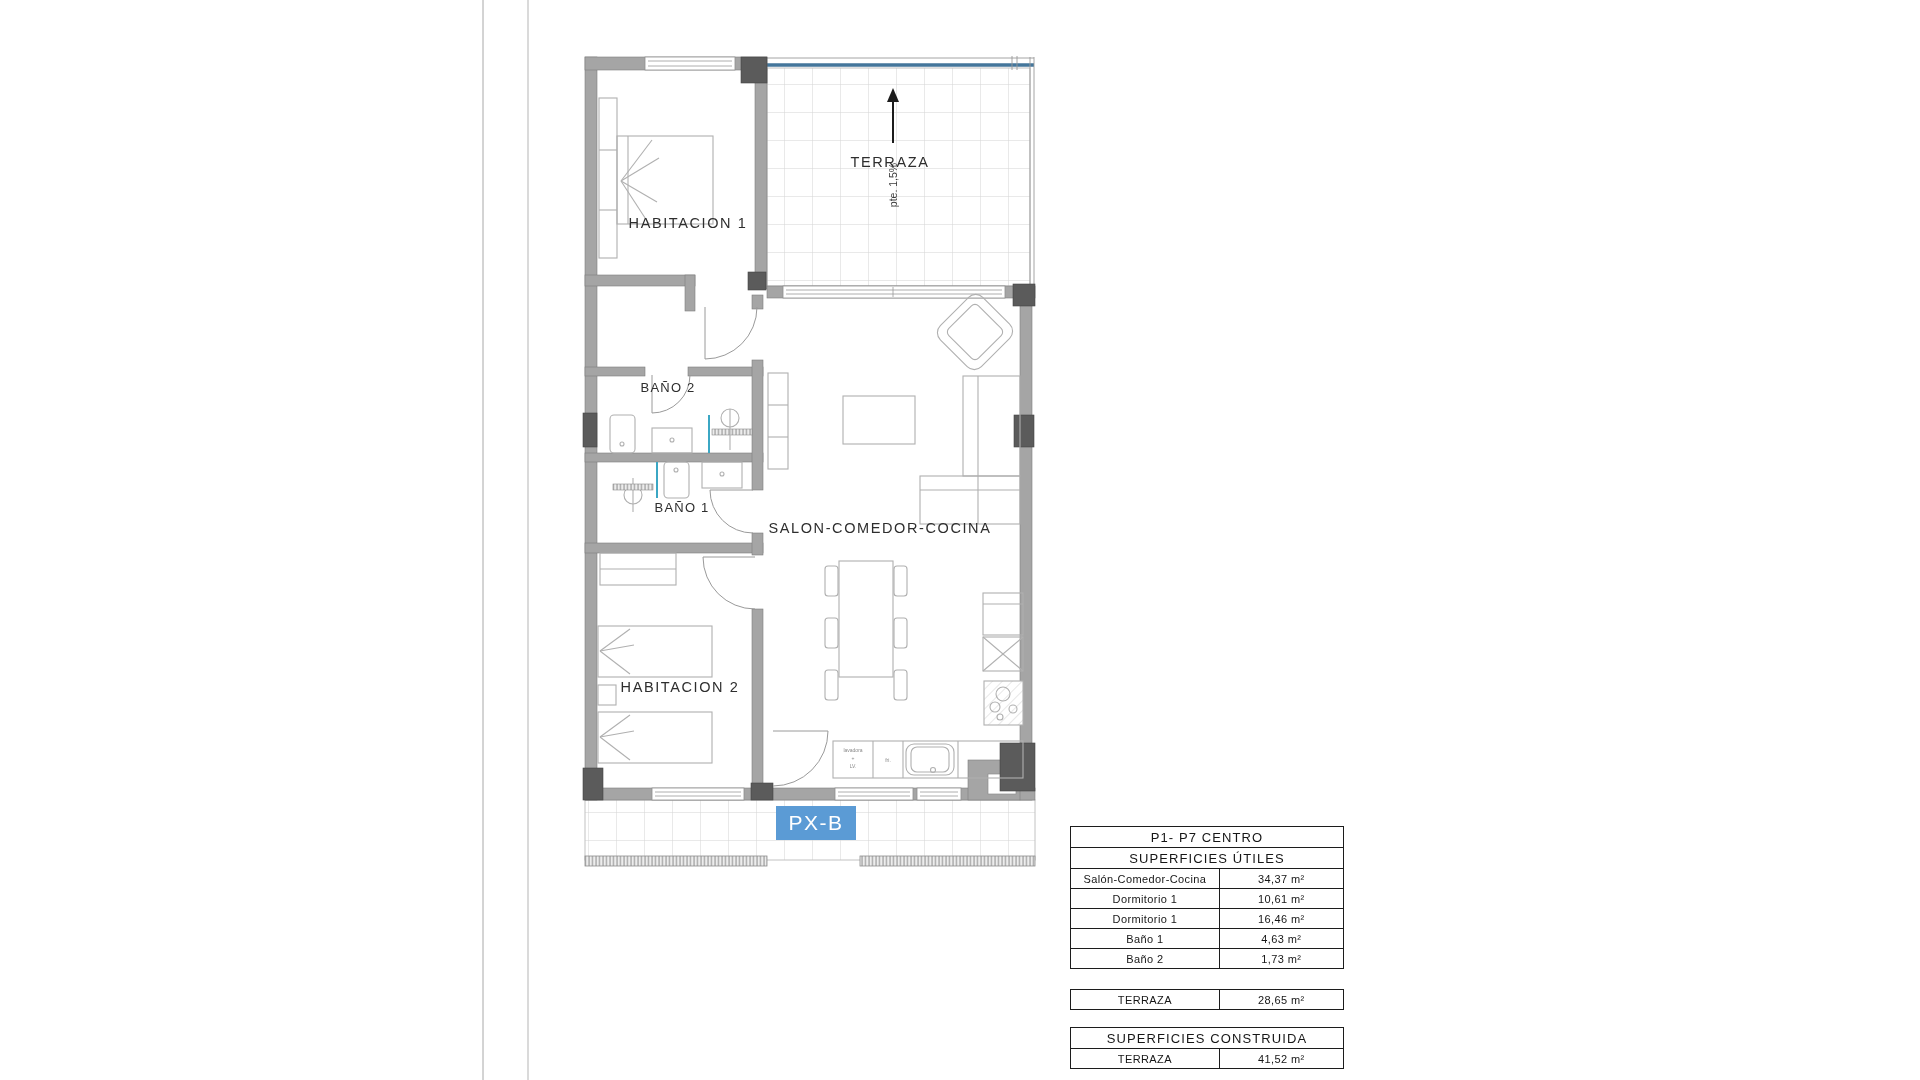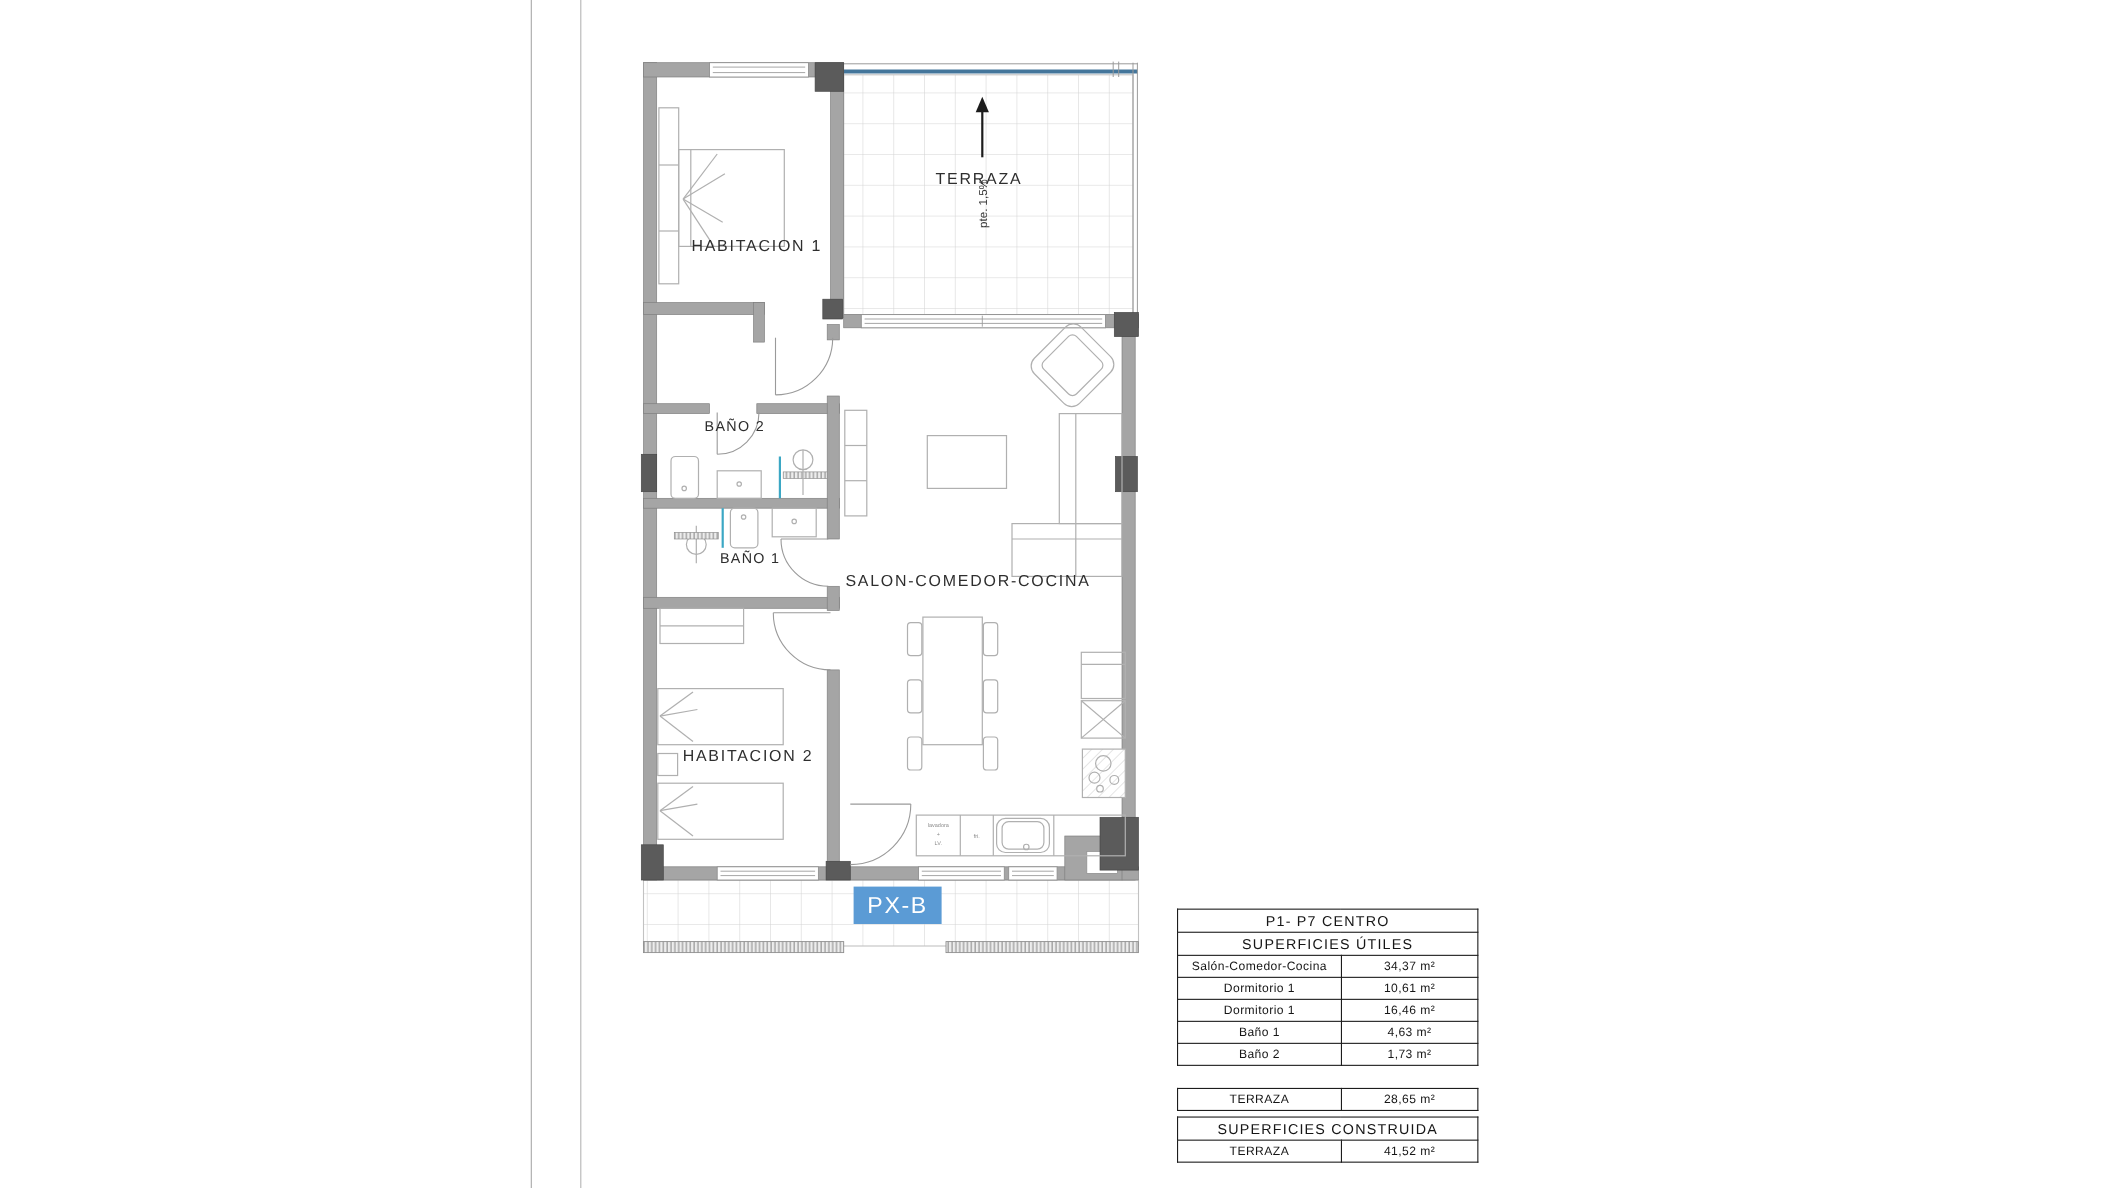--- a/index.html
+++ b/index.html
@@ -25,21 +25,21 @@
   .badge-label{font-family:"Liberation Sans",sans-serif;font-size:21px;letter-spacing:1.5px;
               fill:#ffffff;text-anchor:middle;}
 
   
   #area-tables{position:absolute;left:1070px;top:826px;width:274px;color:#161616;}
   #area-tables table{border-collapse:collapse;width:100%;table-layout:fixed;}
   #area-tables td{border:1.4px solid #1c1c1c;text-align:center;padding:0 2px;
                   font-size:11px;letter-spacing:.4px;height:19px;white-space:nowrap;overflow:hidden;}
   #area-tables td.hdr{font-size:13px;letter-spacing:1.1px;height:20px;}
   #area-tables .tbl-terraza{margin-top:20px;}
-  #area-tables .tbl-construida{margin-top:5px;padding-left:44px;}
+  #area-tables .tbl-construida{margin-top:17px;padding-left:44px;}
   #area-tables col.c1{width:54.5%;}
   #area-tables col.c2{width:45.5%;}
 </style>
 </head>
 <body>
 
 <div id="stage">
 
 <svg id="plan-svg" width="1920" height="1080" viewBox="0 0 1920 1080">
   <defs>

